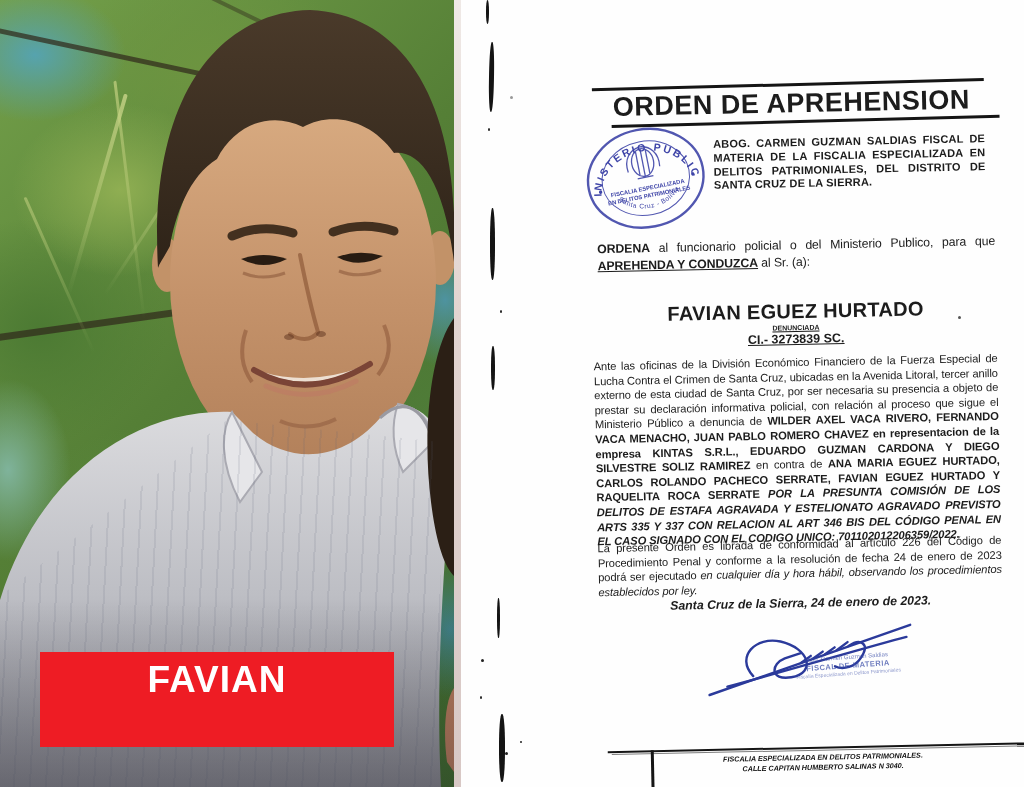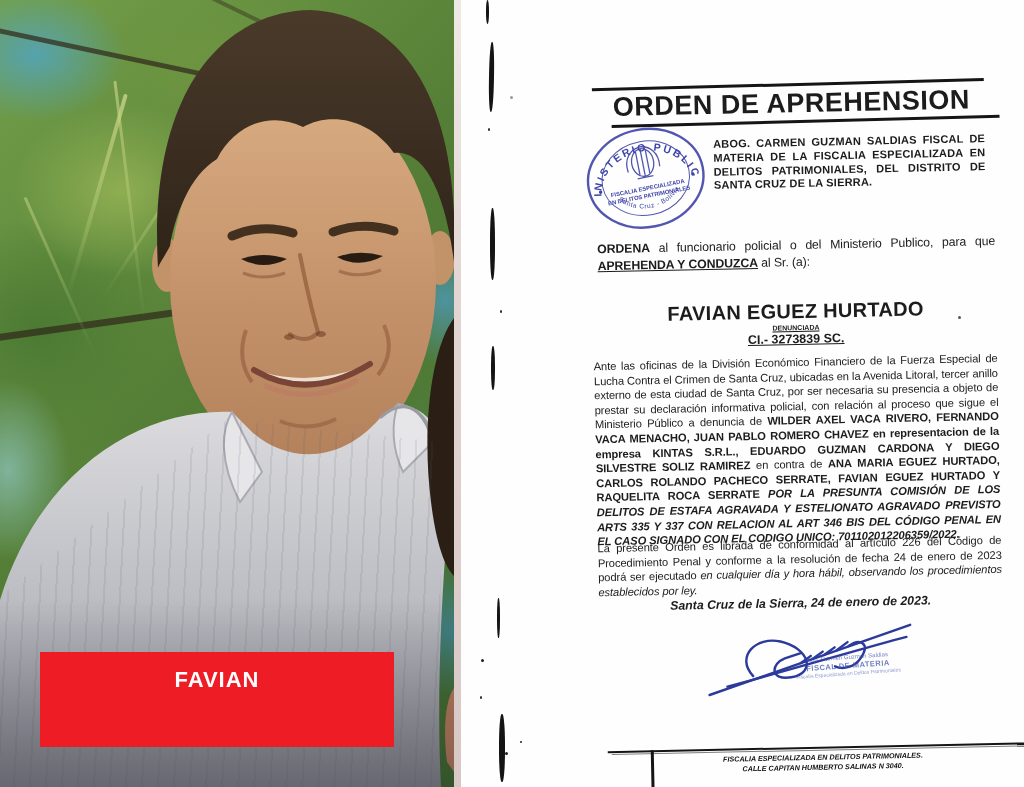--- a/index.html
+++ b/index.html
@@ -16,21 +16,21 @@
       radial-gradient(ellipse 60px 90px  at 450px 630px,#3f7e84 0%, rgba(63,126,132,0) 75%),
       radial-gradient(ellipse 150px 120px at 120px 190px,#8fae52 0%, rgba(143,174,82,0) 72%),
       radial-gradient(ellipse 170px 150px at 40px 330px, #4c7a33 0%, rgba(76,122,51,0) 75%),
       radial-gradient(ellipse 190px 140px at 210px 70px, #6d9440 0%, rgba(109,148,64,0) 75%),
       radial-gradient(ellipse 150px 200px at 430px 420px,#4f7c38 0%, rgba(79,124,56,0) 78%),
       radial-gradient(ellipse 160px 120px at 150px 520px,#5c8a3e 0%, rgba(92,138,62,0) 78%),
       linear-gradient(135deg,#74a04a 0%,#557f36 45%,#3d682c 100%);}
   .branch{background:rgba(48,42,28,.72);border-radius:4px;}
   .frond{border-radius:3px;}
   #banner{left:40px;top:652px;width:354px;height:95px;background:#ee1c24;
-    color:#fff;text-align:center;font-weight:800;font-size:22px;line-height:38px;
+    color:#fff;text-align:center;font-weight:800;font-size:37px;line-height:38px;
     letter-spacing:1px;padding-top:9px;box-sizing:border-box;}
 
   
   #doc{left:454px;top:0;width:570px;height:787px;background:#fefefe;overflow:hidden;
        color:#1c1c1c;}
   #docRot{position:absolute;left:0;top:0;width:570px;height:787px;
           transform:rotate(-1.2deg);transform-origin:300px 380px;}
   .smudge{background:#141414;border-radius:45%;}
   .doc-title{font-weight:800;font-size:27px;letter-spacing:.5px;text-align:center;}
   .rule{background:#151515;}

